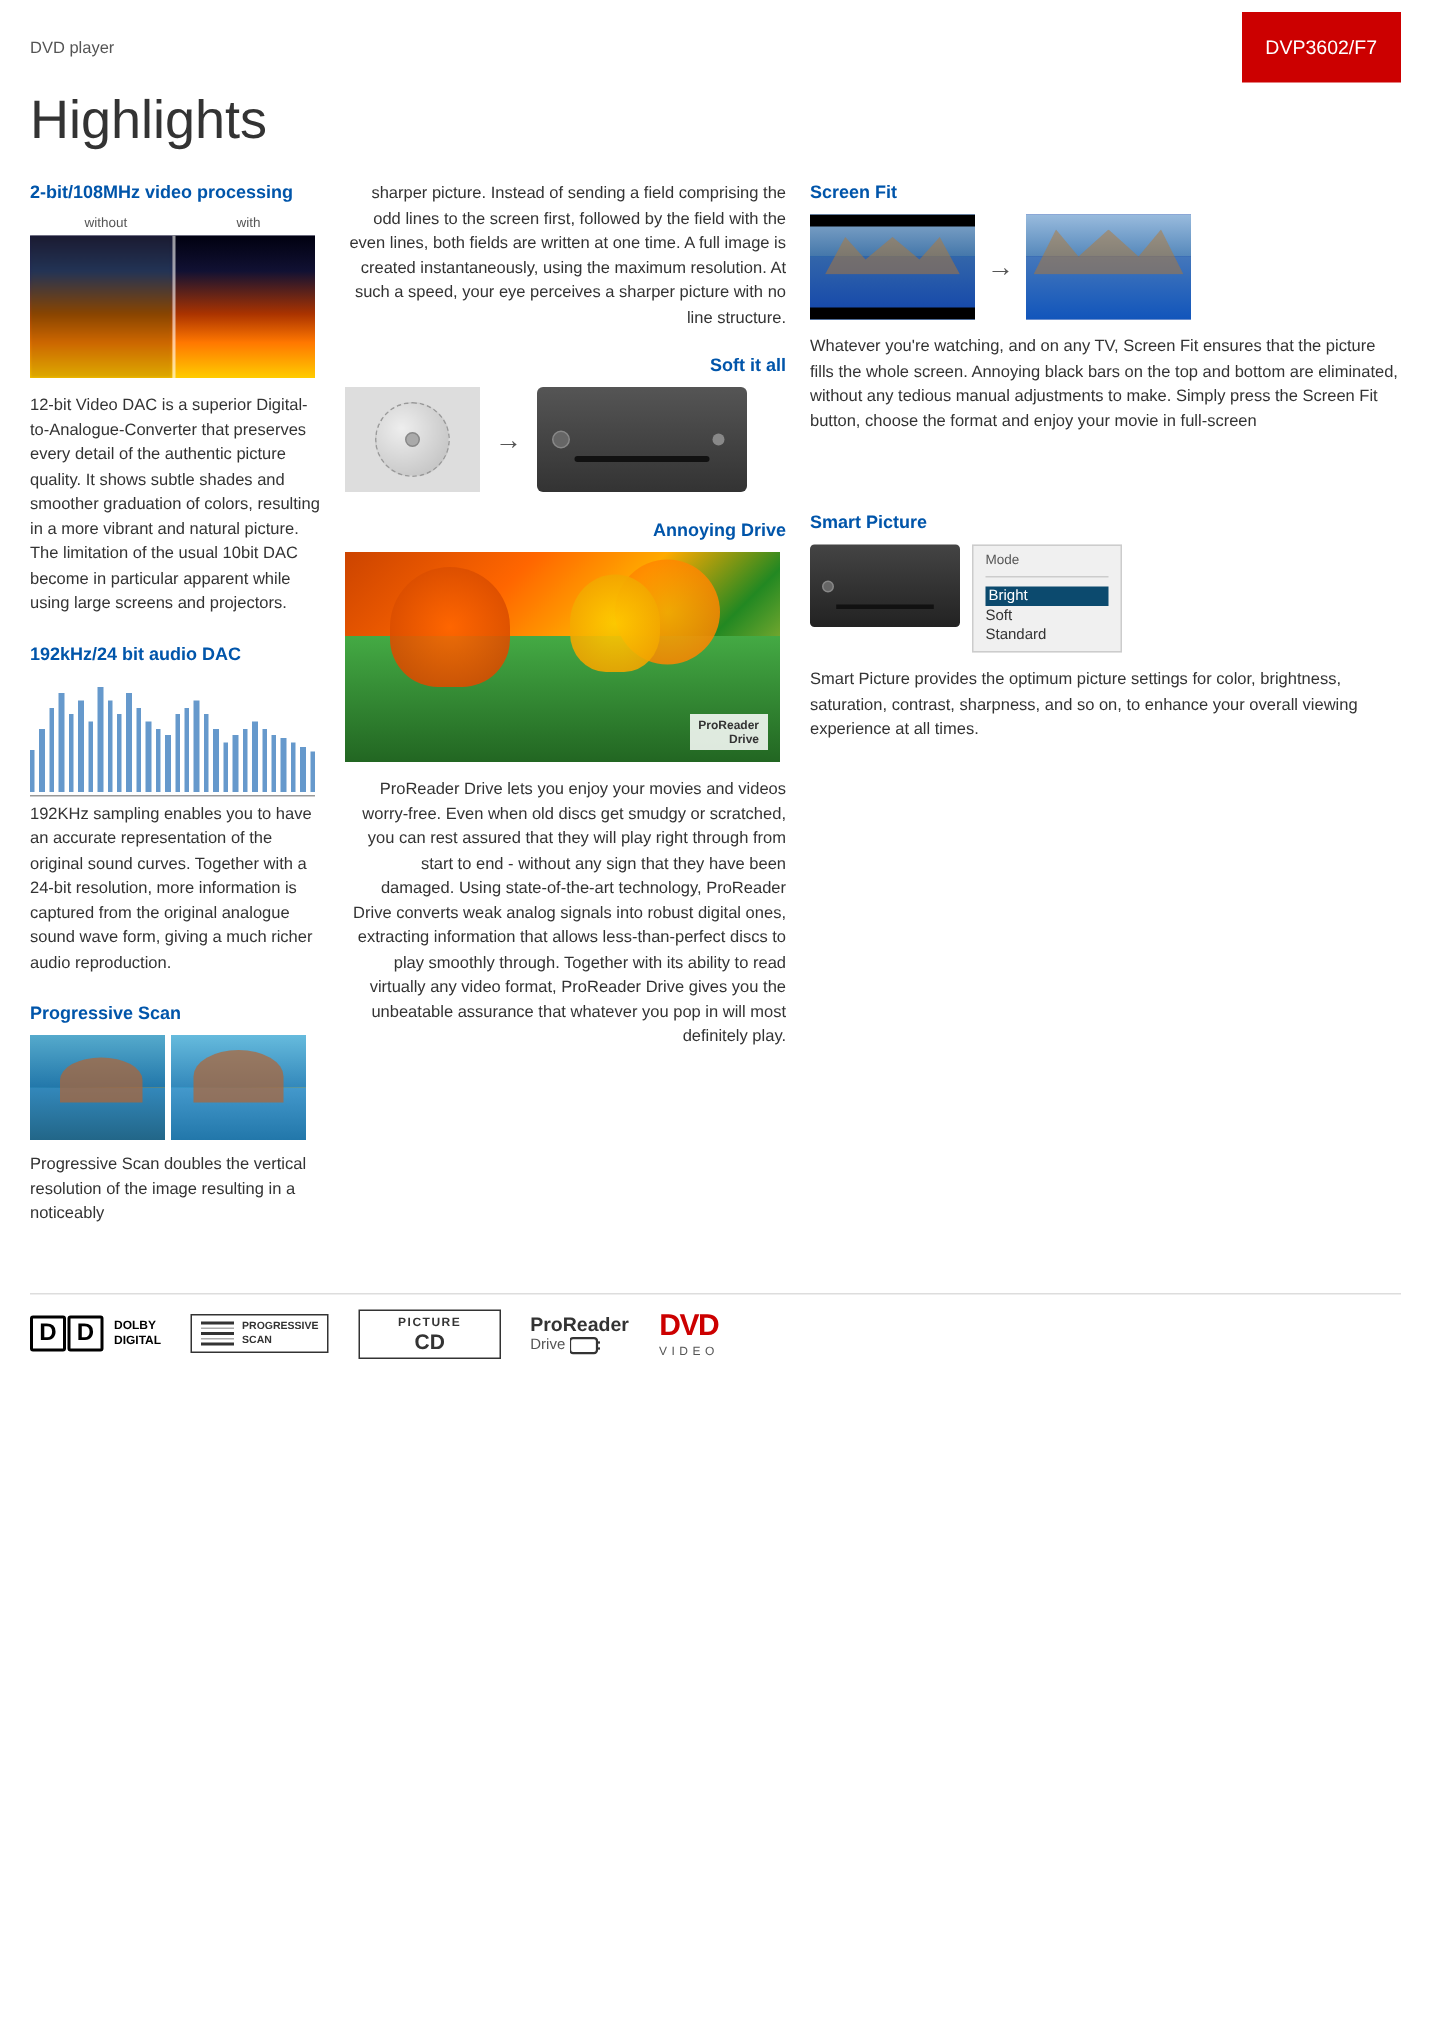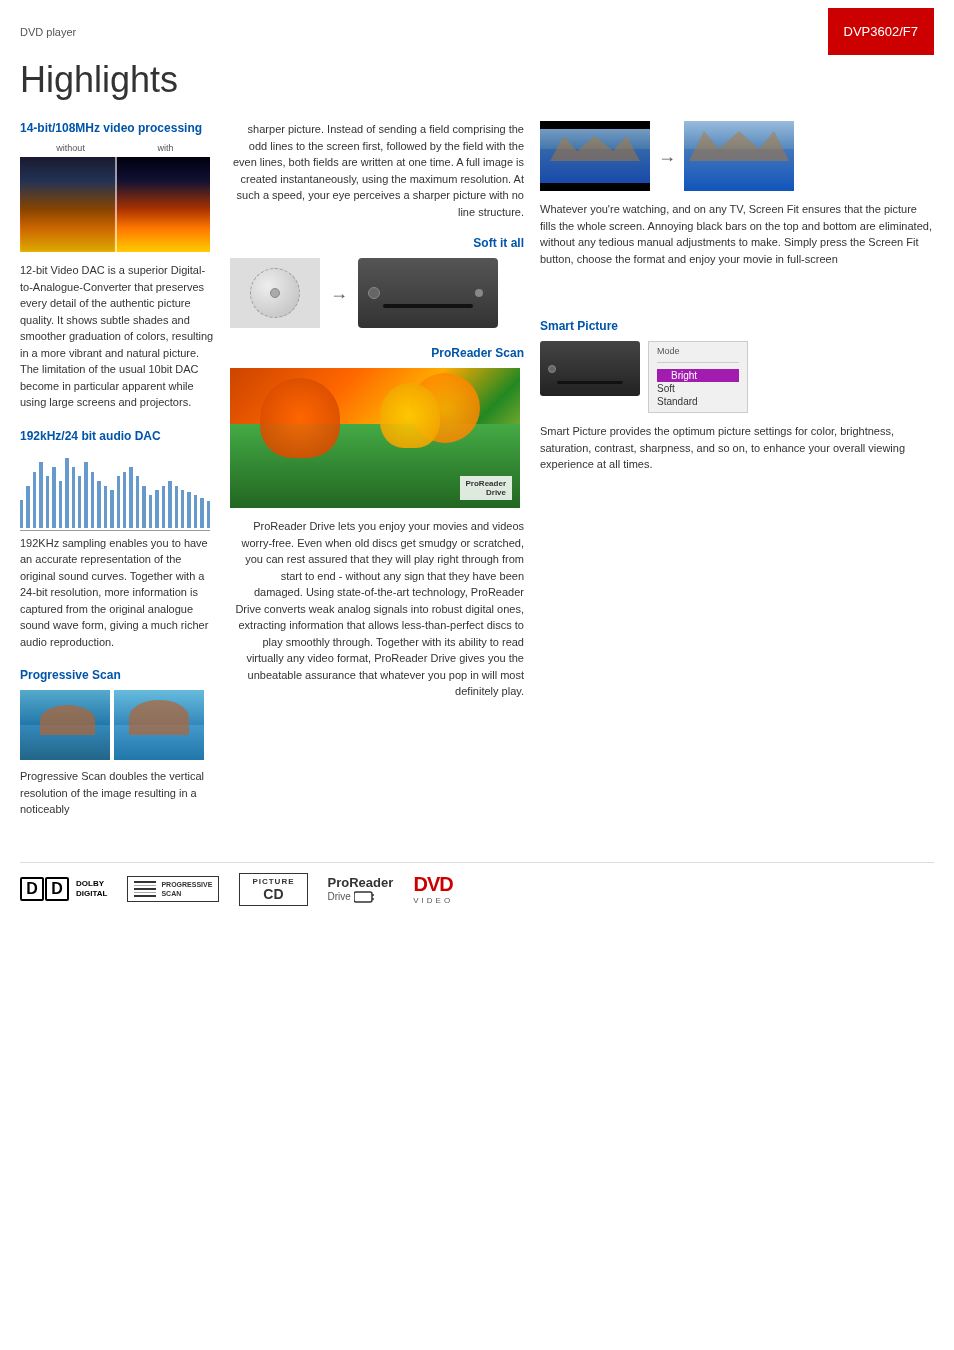--- a/index.html
+++ b/index.html
@@ -274,23 +274,23 @@
       margin-bottom: 2px;
     }
     .smart-menu-item {
       display: flex;
       justify-content: space-between;
       font-size: 10px;
       color: #333;
       padding: 1px 0;
     }
     .smart-menu-item.selected {
-      background: #a21caf;
+      background: #0c4a6e;
       color: #fff;
-      padding: 1px 14px;
+      padding: 1px 2px;
     }
 
     
     .footer-logos {
       display: flex;
       align-items: center;
       gap: 20px;
       margin-top: 30px;
       padding-top: 10px;
       border-top: 1px solid #ddd;
@@ -316,21 +316,21 @@
 </div>
 
 <div class="page-content">
 
   <h1 class="page-title">Highlights</h1>
 
   <div class="three-col">
 
     <div class="col-left">
 
-      <div class="section-title">14-bit/108MHz video processing</div>
+      <div class="section-title">2-bit/108MHz video processing</div>
       <div style="margin-bottom:6px;">
         <div class="img-12bit-labels">
           <span>without</span>
           <span>with</span>
         </div>
         <div class="img-12bit">
 
           <div style="position:absolute;left:0;top:0;width:50%;height:100%;background:linear-gradient(to bottom,#1a1a30 0%,#223355 25%,#884400 55%,#cc6600 75%,#ddaa00 100%);filter:blur(1px);"></div>
           <div style="position:absolute;right:0;top:0;width:50%;height:100%;background:linear-gradient(to bottom,#000010 0%,#111133 25%,#aa3300 55%,#ff7700 75%,#ffcc00 100%);"></div>
           <div style="position:absolute;left:50%;top:0;width:2px;height:100%;background:rgba(255,255,255,0.6);"></div>
@@ -411,35 +411,36 @@
           <div class="dvd-button"></div>
           <div class="dvd-slot"></div>
           <div style="position:absolute;right:15px;top:50%;transform:translateY(-50%);display:flex;flex-direction:column;gap:2px;">
             <div style="width:8px;height:8px;border-radius:50%;background:#888;"></div>
           </div>
         </div>
       </div>
 
       <div class="section-gap"></div>
 
-      <div class="section-title">ProReader Scan</div>
+      <div class="section-title">Annoying Drive</div>
       <div class="proreader-img">
 
         <div style="position:absolute;bottom:0;left:0;width:100%;height:60%;background:linear-gradient(to top,#226622,#44aa44);"></div>
         <div style="position:absolute;top:10px;left:30px;width:80px;height:80px;background:radial-gradient(circle,#ff6600,#cc4400);border-radius:50% 50% 40% 40%;opacity:0.9;"></div>
         <div style="position:absolute;top:5px;right:40px;width:70px;height:70px;background:radial-gradient(circle,#ffaa00,#ff7700);border-radius:50%;opacity:0.85;"></div>
         <div style="position:absolute;top:15px;right:80px;width:60px;height:65px;background:radial-gradient(circle,#ffcc00,#ee9900);border-radius:50% 50% 40% 40%;opacity:0.9;"></div>
         <div class="proreader-badge" style="font-size:8px;">ProReader<br>Drive</div>
       </div>
       <div class="section-body">ProReader Drive lets you enjoy your movies and videos worry-free. Even when old discs get smudgy or scratched, you can rest assured that they will play right through from start to end - without any sign that they have been damaged. Using state-of-the-art technology, ProReader Drive converts weak analog signals into robust digital ones, extracting information that allows less-than-perfect discs to play smoothly through. Together with its ability to read virtually any video format, ProReader Drive gives you the unbeatable assurance that whatever you pop in will most definitely play.</div>
 
     </div>
 
     <div class="col-right">
 
+      <div class="section-title">Screen Fit</div>
       <div class="screen-fit-imgs">
         <div style="position:relative;width:110px;height:70px;background:#1155aa;overflow:hidden;">
 
           <div style="width:100%;height:40%;background:linear-gradient(to bottom,#88aacc,#4477aa);"></div>
           <div style="width:100%;height:60%;background:linear-gradient(to bottom,#3366aa,#1144aa);"></div>
           <div style="position:absolute;top:15px;left:10px;right:10px;height:25px;background:rgba(180,120,50,0.5);clip-path:polygon(0% 100%,15% 0%,30% 60%,50% 0%,70% 60%,85% 0%,100% 100%);"></div>
 
           <div style="position:absolute;top:0;left:0;width:100%;height:8px;background:#000;"></div>
           <div style="position:absolute;bottom:0;left:0;width:100%;height:8px;background:#000;"></div>
         </div>
@@ -490,21 +491,21 @@
       <div style="display:flex;flex-direction:column;gap:2px;">
         <div style="width:22px;height:2px;background:#333;"></div>
         <div style="width:22px;height:1px;background:#aaa;"></div>
         <div style="width:22px;height:2px;background:#333;"></div>
         <div style="width:22px;height:1px;background:#aaa;"></div>
         <div style="width:22px;height:2px;background:#333;"></div>
       </div>
       <div style="font-size:7px;font-weight:bold;color:#333;line-height:1.3;">PROGRESSIVE<br>SCAN</div>
     </div>
 
-    <div style="border:1.5px solid #333;padding:3px 12px;text-align:center;">
+    <div style="border:1.5px solid #333;padding:3px 25px;text-align:center;">
       <div style="font-size:8px;font-weight:bold;letter-spacing:1px;color:#333;">PICTURE</div>
       <div style="font-size:14px;font-weight:bold;color:#333;">CD</div>
     </div>
 
     <div style="display:flex;flex-direction:column;align-items:flex-start;">
       <div style="font-size:13px;font-weight:bold;color:#333;">ProReader</div>
       <div style="font-size:10px;color:#555;display:flex;align-items:center;gap:3px;">
         <span>Drive</span>
 
         <svg width="20" height="14" viewBox="0 0 20 14">

